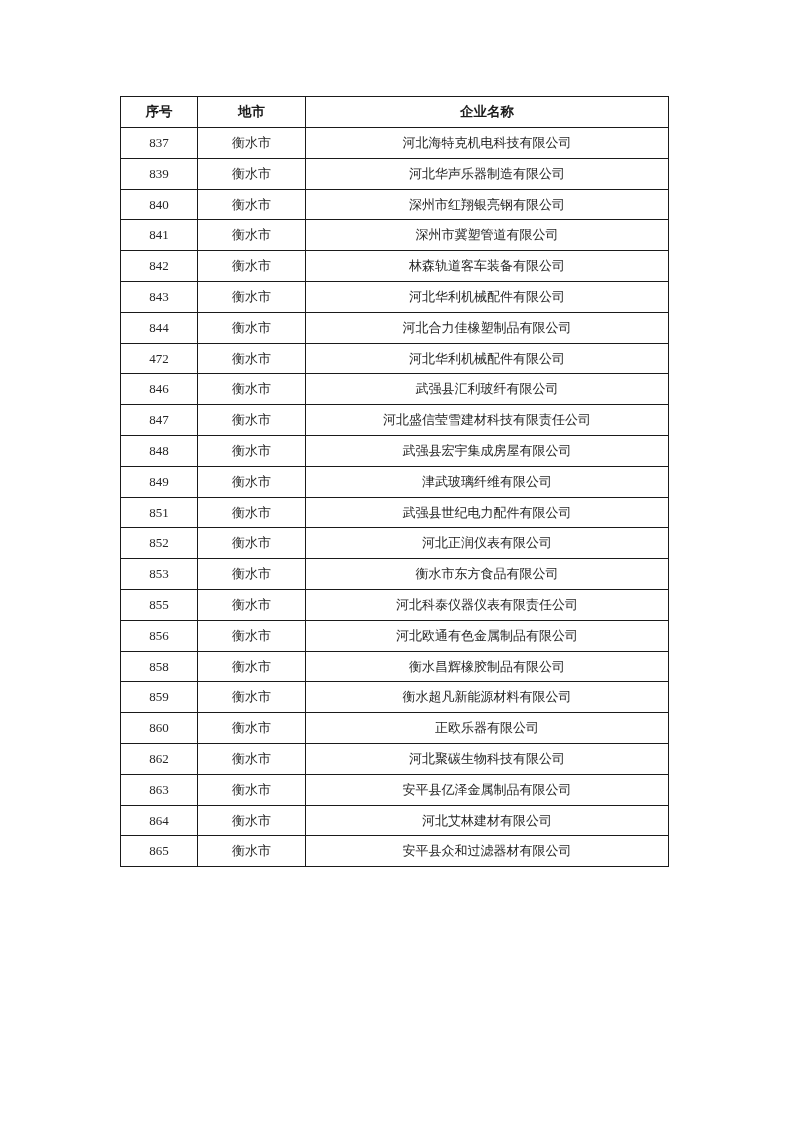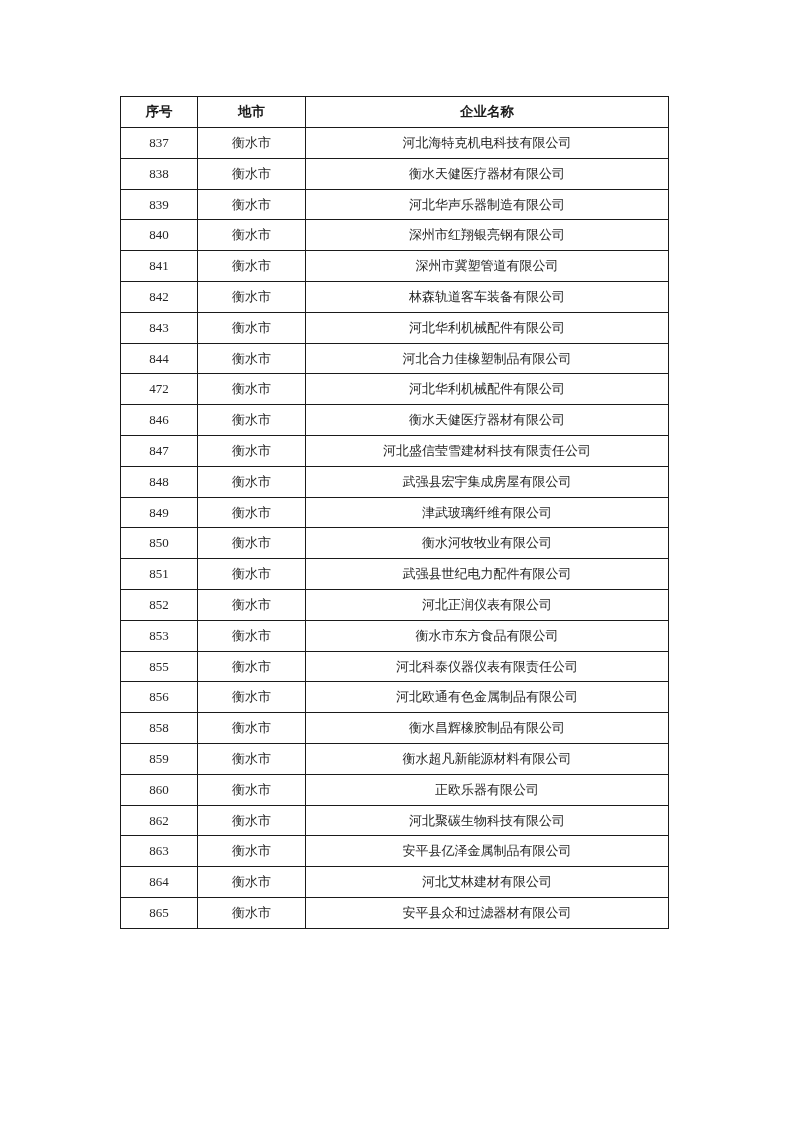--- a/index.html
+++ b/index.html
@@ -67,25 +67,20 @@
       </tr>
     </thead>
     <tbody id="table-body">
 
     <tr>
           <td>837</td>
           <td>衡水市</td>
           <td>河北海特克机电科技有限公司</td>
         </tr>
         <tr>
-          <td>838</td>
-          <td>衡水市</td>
-          <td>衡水天健医疗器材有限公司</td>
-        </tr>
-        <tr>
           <td>839</td>
           <td>衡水市</td>
           <td>河北华声乐器制造有限公司</td>
         </tr>
         <tr>
           <td>840</td>
           <td>衡水市</td>
           <td>深州市红翔银亮钢有限公司</td>
         </tr>
         <tr>
@@ -109,41 +104,36 @@
           <td>河北合力佳橡塑制品有限公司</td>
         </tr>
         <tr>
           <td>472</td>
           <td>衡水市</td>
           <td>河北华利机械配件有限公司</td>
         </tr>
         <tr>
           <td>846</td>
           <td>衡水市</td>
-          <td>衡水天健医疗器材有限公司</td>
+          <td>武强县汇利玻纤有限公司</td>
         </tr>
         <tr>
           <td>847</td>
           <td>衡水市</td>
           <td>河北盛信莹雪建材科技有限责任公司</td>
         </tr>
         <tr>
           <td>848</td>
           <td>衡水市</td>
           <td>武强县宏宇集成房屋有限公司</td>
         </tr>
         <tr>
           <td>849</td>
           <td>衡水市</td>
           <td>津武玻璃纤维有限公司</td>
-        </tr>
-        <tr>
-          <td>850</td>
-          <td>衡水市</td>
-          <td>衡水河牧牧业有限公司</td>
         </tr>
         <tr>
           <td>851</td>
           <td>衡水市</td>
           <td>武强县世纪电力配件有限公司</td>
         </tr>
         <tr>
           <td>852</td>
           <td>衡水市</td>
           <td>河北正润仪表有限公司</td>

